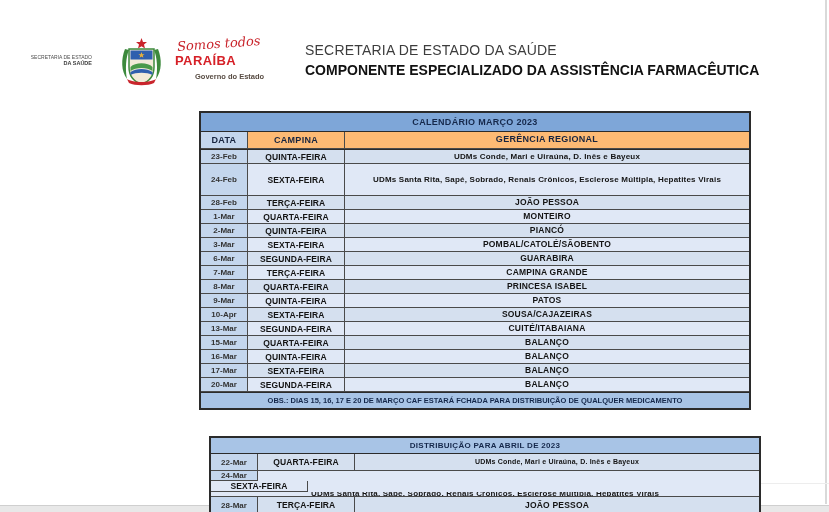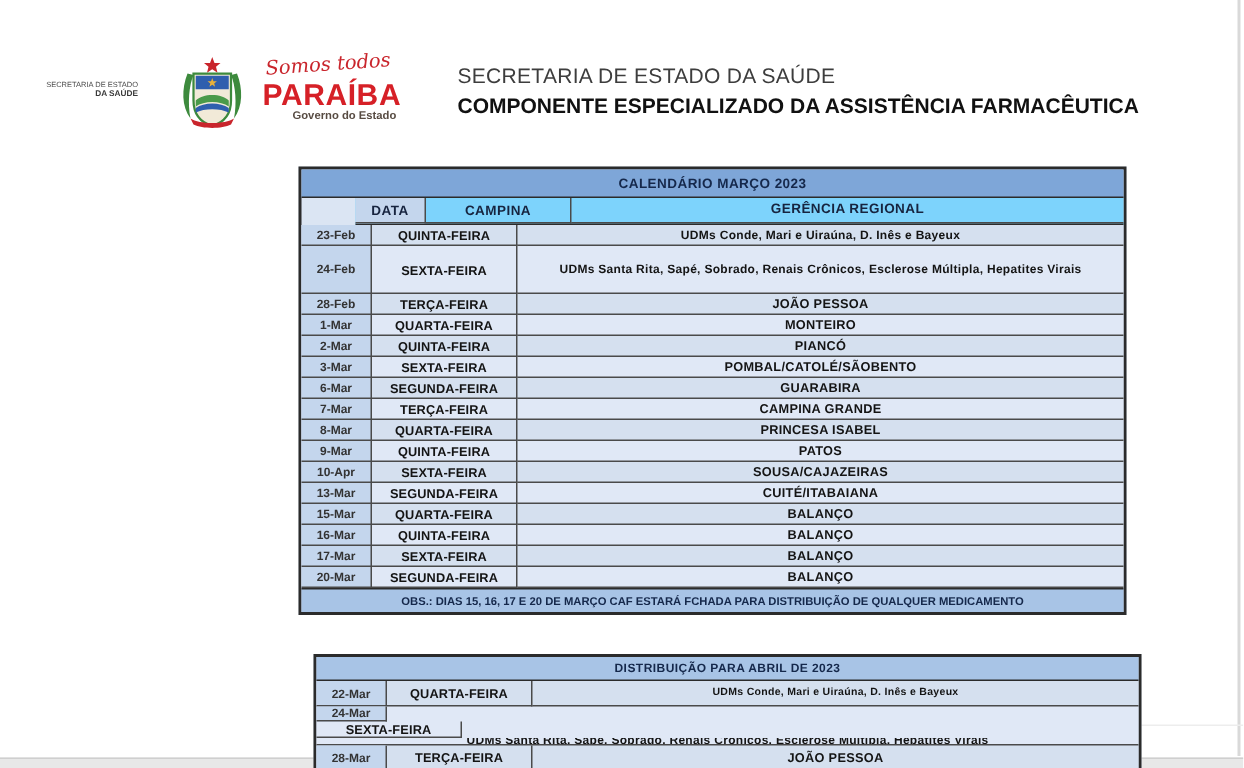--- a/index.html
+++ b/index.html
@@ -11,34 +11,34 @@
   .edge-faint{position:absolute;left:371px;top:483px;width:458px;height:1px;background:#ededed;}
   .edge-bottom{position:absolute;left:0;top:505px;width:829px;height:7px;background:#e8e8e8;border-top:1px solid #cfcfcf;}
 
   
   .brand-small{position:absolute;left:30px;top:54px;width:62px;text-align:right;color:#4d4d4d;line-height:1.25;}
   .brand-small .l1{font-size:5px;}
   .brand-small .l2{font-size:5.5px;font-weight:bold;color:#3a3a3a;}
   .crest{position:absolute;left:115px;top:37px;width:53px;height:52px;}
   .logo-script{position:absolute;left:177px;top:36px;font-family:"DejaVu Serif", serif;font-style:italic;
                font-size:13px;color:#c9252c;transform:rotate(-4deg);white-space:nowrap;}
-  .logo-name{position:absolute;left:175px;top:53px;font-size:20px;font-weight:800;color:#d62027;letter-spacing:.4px;white-space:nowrap;}
+  .logo-name{position:absolute;left:175px;top:53px;font-size:13px;font-weight:800;color:#d62027;letter-spacing:.4px;white-space:nowrap;}
   .logo-sub{position:absolute;left:195px;top:72px;font-size:7.5px;font-weight:bold;color:#574b42;white-space:nowrap;}
   .main-title{position:absolute;left:305px;top:42px;white-space:nowrap;}
   .main-title .t1{font-size:14px;color:#3d3d3d;letter-spacing:.2px;}
   .main-title .t2{font-size:14px;font-weight:bold;color:#111;margin-top:4px;letter-spacing:0;}
 
   
   .sched{position:absolute;left:199px;width:552px;border:2px solid #2b2b2b;box-sizing:border-box;background:#dbe5f3;}
   #table1{top:111px;}
   #table2{top:436px;margin-left:10px;}
   .ttl{height:18px;display:flex;align-items:center;justify-content:center;background:#7ea6d8;
        font-size:9px;font-weight:bold;color:#15284b;border-bottom:1px solid #2b2b2b;letter-spacing:.3px;}
   .ttl.lt{background:#a8c4e6;height:15px;font-size:8px;}
-  .hdr{display:flex;height:17px;background:#7dd3fc;border-bottom:1px solid #2b2b2b;margin-left:36px;}
+  .hdr{display:flex;height:17px;background:#fdba74;border-bottom:1px solid #2b2b2b;}
   .hdr .c{font-size:9px;font-weight:bold;color:#17243f;letter-spacing:.3px;}
   .trow{display:flex;height:14px;}
   .trow.tall{height:32px;}
   .trow.h17{height:17px;}
   .trow.h26{height:26px;flex-direction:column;}
   #t1body .trow:nth-child(odd){background:#d5e0ef;}
   #t1body .trow:nth-child(even){background:#e0e8f6;}
   #t2body .trow:nth-child(odd){background:#d5e0ef;}
   #t2body .trow:nth-child(even){background:#e0e8f6;}
   .c{display:flex;align-items:center;justify-content:center;text-align:center;box-sizing:border-box;

